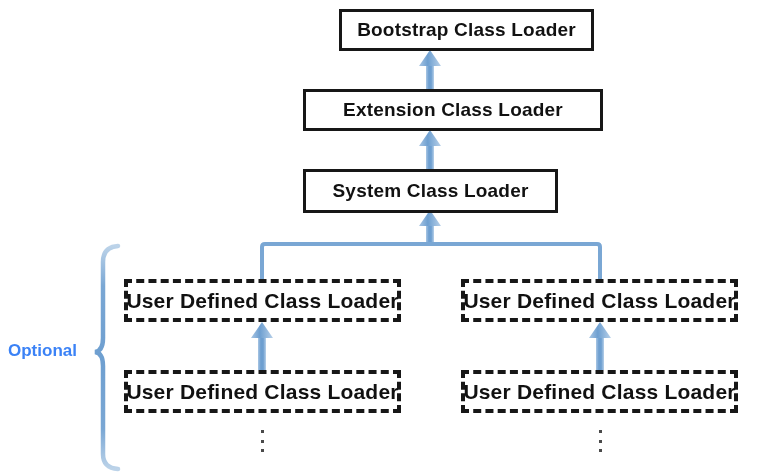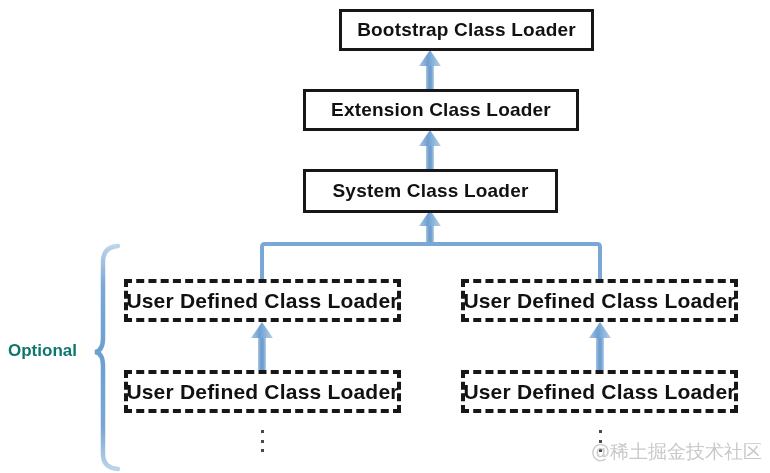--- a/index.html
+++ b/index.html
@@ -42,21 +42,21 @@
     font-size: 19px;
   }
   .node.dashed {
     border: 4px dashed #171717;
     font-size: 21px;
   }
   .optional-label {
     position: absolute;
     font-size: 17px;
     font-weight: bold;
-    color: #0f766e;
+    color: #3b82f6;
     white-space: nowrap;
   }
   .dots {
     position: absolute;
     display: flex;
     flex-direction: column;
     align-items: center;
     justify-content: space-between;
     height: 22px;
   }
@@ -138,21 +138,21 @@
                Q 103,353 103,366
                L 103,454
                Q 103,468 118,469" fill="none" stroke="url(#braceGrad)" stroke-width="4.5" stroke-linecap="round"></path>
     </g>
   </svg>
 
   <div class="node solid" style="left:303px; top:9px; width:255px; height:42px;margin-left:36px;">
     <span>Bootstrap Class Loader</span>
   </div>
 
-  <div class="node solid" style="left:303px; top:89px; width:276px; height:42px;">
+  <div class="node solid" style="left:303px; top:89px; width:300px; height:42px;">
     <span>Extension Class Loader</span>
   </div>
 
   <div class="node solid" style="left:303px; top:169px; width:255px; height:44px;">
     <span>System Class Loader</span>
   </div>
 
   <div class="node dashed" style="left:124px; top:279px; width:277px; height:43px;">
     <span>User Defined Class Loader</span>
   </div>
@@ -176,15 +176,14 @@
     <i></i>
     <i></i>
   </div>
 
   <div class="dots" style="left:599px; top:430px;">
     <i></i>
     <i></i>
     <i></i>
   </div>
 
-  <div class="watermark" style="left:591px; top:439px;">@稀土掘金技术社区</div>
 
 </div>
 
 </body></html>

